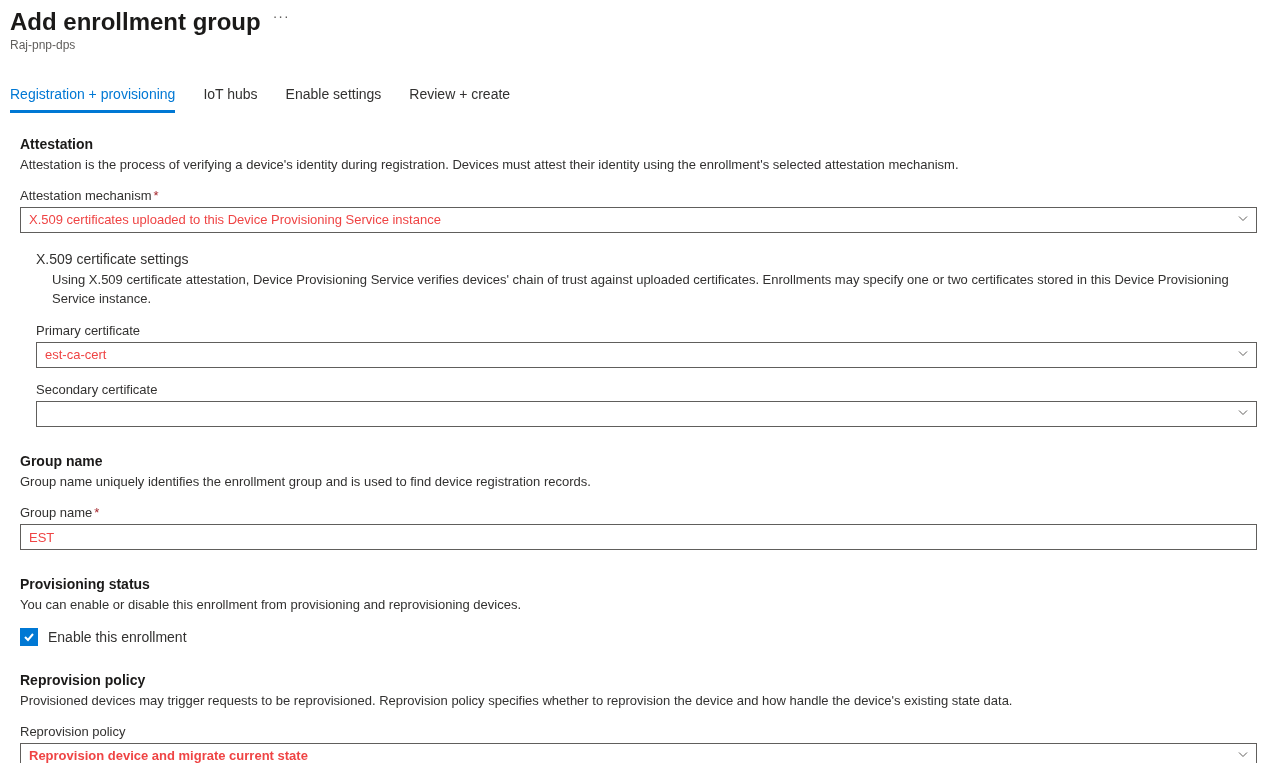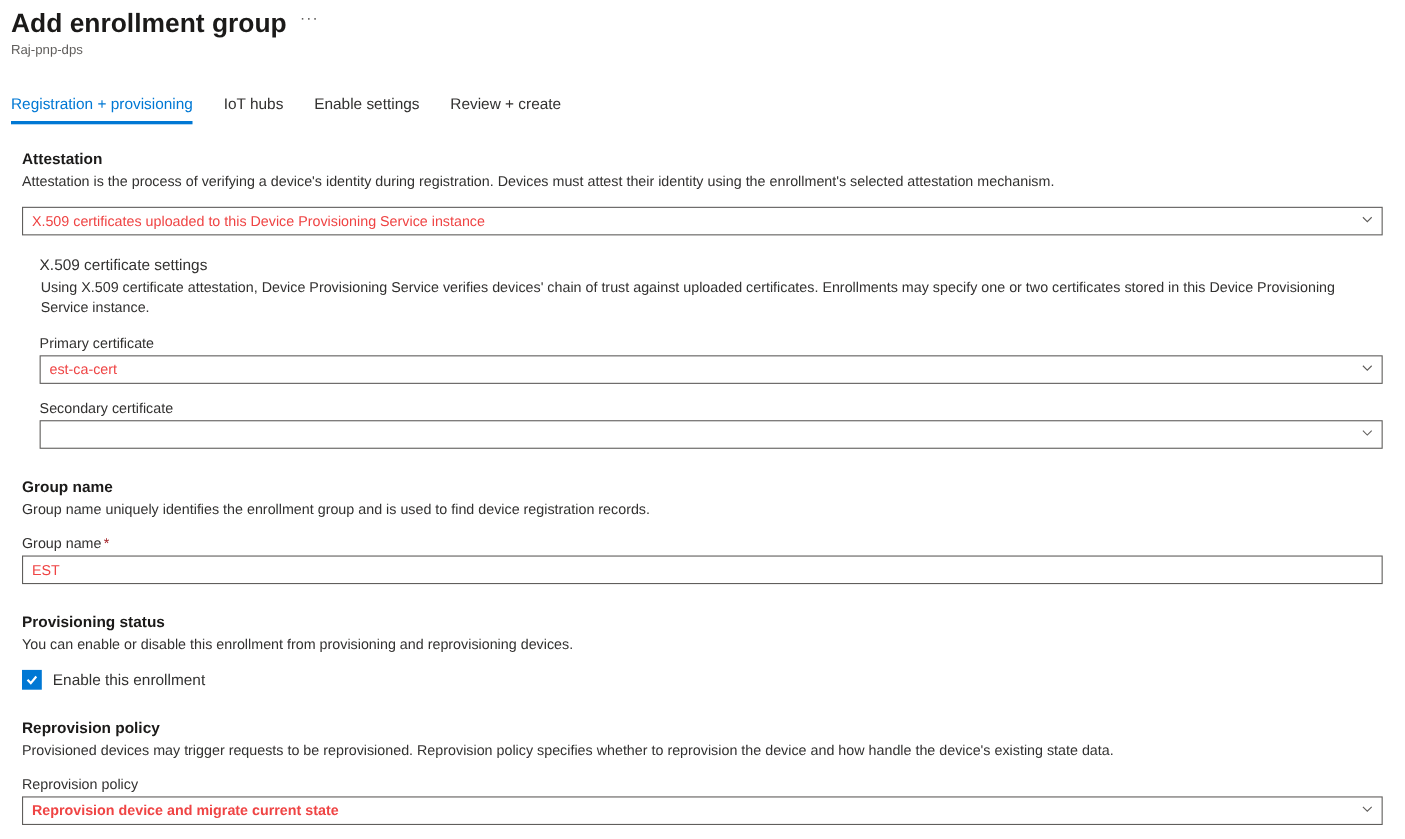--- a/index.html
+++ b/index.html
@@ -36,21 +36,21 @@
     height:26px;
     line-height:16px;
   }
   .txt { padding-right:8px; }
   .chev {
     position:absolute; right:8px; top:50%; transform:translateY(-50%);
     pointer-events:none;
   }
   .indent { padding-left:16px; }
   .sub-heading { font-weight:400; font-size:14px; margin:0 0 4px 0; }
-  .sub-desc { margin:0 0 14px 1px; font-size:13px; line-height:1.45; }
+  .sub-desc { margin:0 0 14px 16px; font-size:13px; line-height:1.45; }
   .block { margin-bottom:26px; }
   .chk-row { display:flex; align-items:center; gap:10px; }
   .chk {
     width:18px; height:18px; background:#0078d4; display:flex; align-items:center; justify-content:center; cursor:pointer;
   }
   .chk svg { stroke:#fff; }
   .chk-label { font-size:14px; }
 </style>
 </head>
 <body>
@@ -67,20 +67,23 @@
   <div class="tab">Enable settings</div>
   <div class="tab">Review + create</div>
 </div>
 
 <div class="content">
 
   <div class="block">
     <p class="section-heading">Attestation</p>
     <p class="section-desc">Attestation is the process of verifying a device's identity during registration. Devices must attest their identity using the enrollment's selected attestation mechanism.</p>
 
+    <label class="form-label">
+      <span>Attestation mechanism</span><span class="required">*</span>
+    </label>
     <div class="select-wrap">
       <div class="select">X.509 certificates uploaded to this Device Provisioning Service instance</div>
       <span class="chev">
         <svg width="12" height="12" viewBox="0 0 12 12">
             <path d="M2 4 L6 8 L10 4" fill="none" stroke="#605e5c" stroke-width="1"></path>
           </svg>
       </span>
     </div>
 
     <div class="indent">

